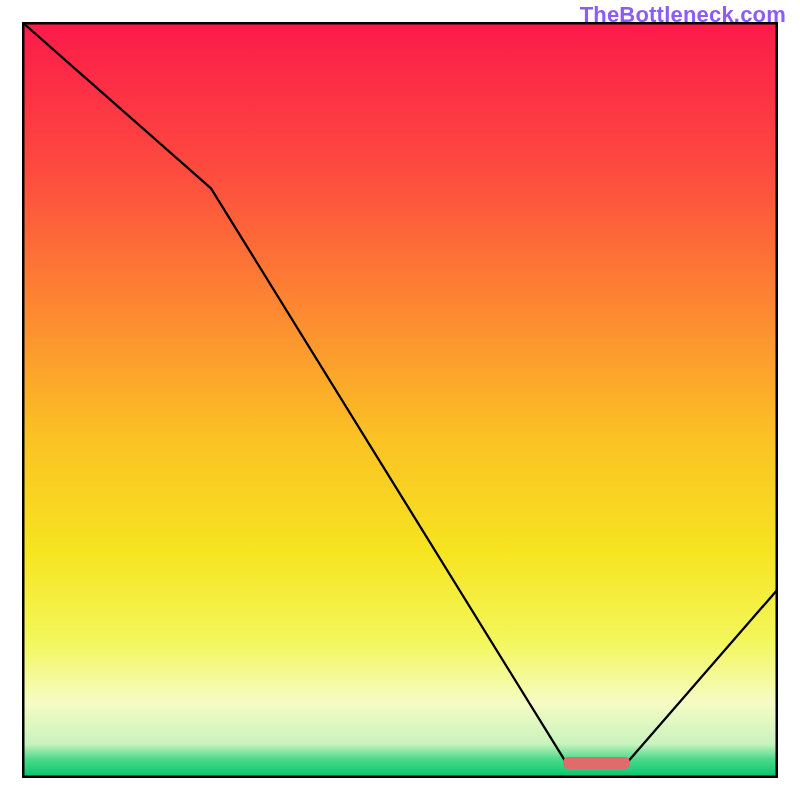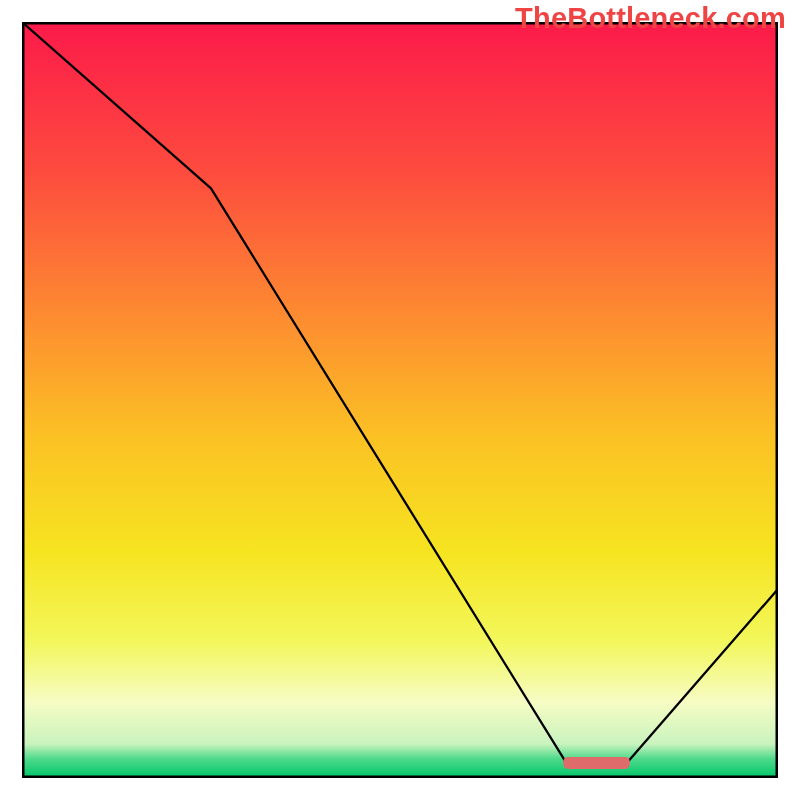--- a/index.html
+++ b/index.html
@@ -8,23 +8,23 @@
     width: 800px;
     height: 800px;
     background: #ffffff;
     overflow: hidden;
   }
   .watermark {
     position: absolute;
     top: 2px;
     right: 14px;
     font-family: Arial, Helvetica, sans-serif;
-    font-size: 29px;
+    font-size: 22px;
     font-weight: bold;
-    color: #ef4444;
+    color: #8b5cf6;
     z-index: 5;
     letter-spacing: 0.2px;
   }
   .plot-frame {
     position: absolute;
     left: 22px;
     top: 22px;
     width: 756px;
     height: 756px;
     box-sizing: border-box;

